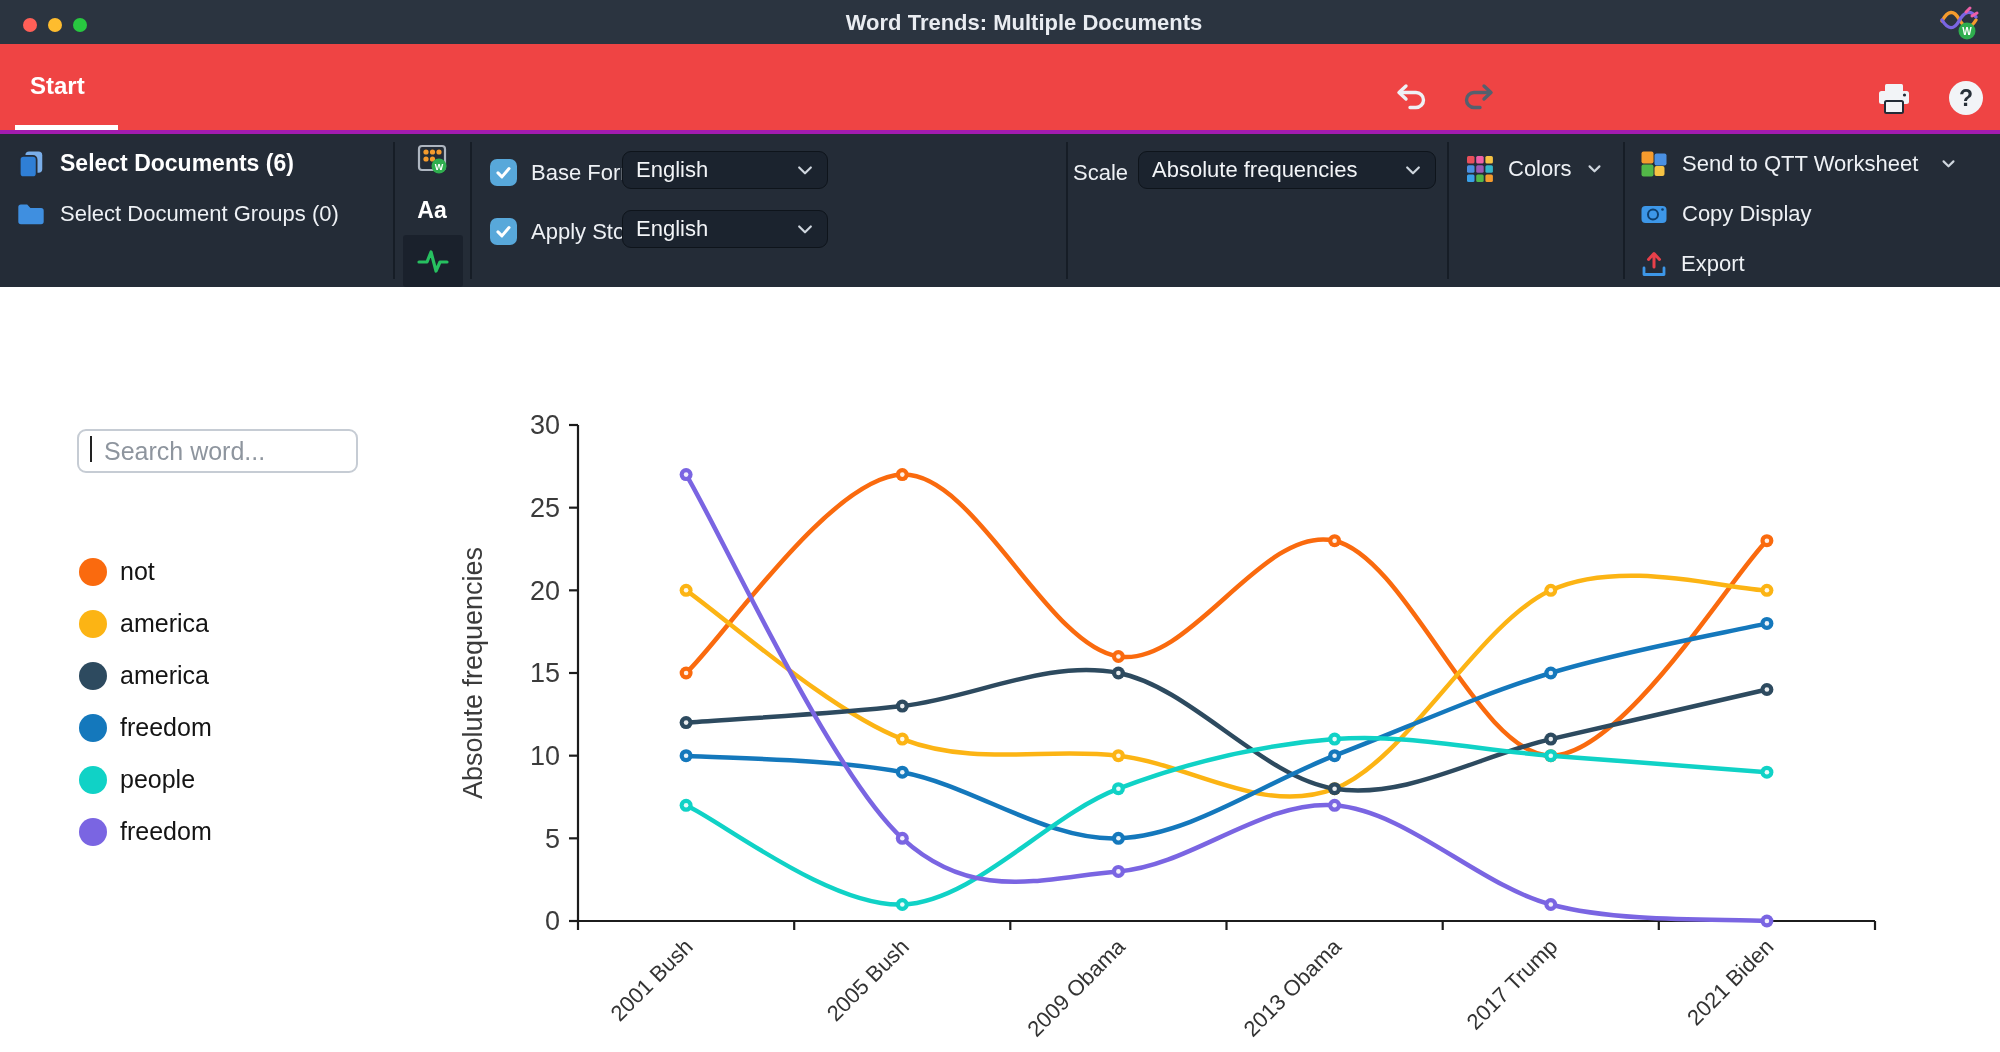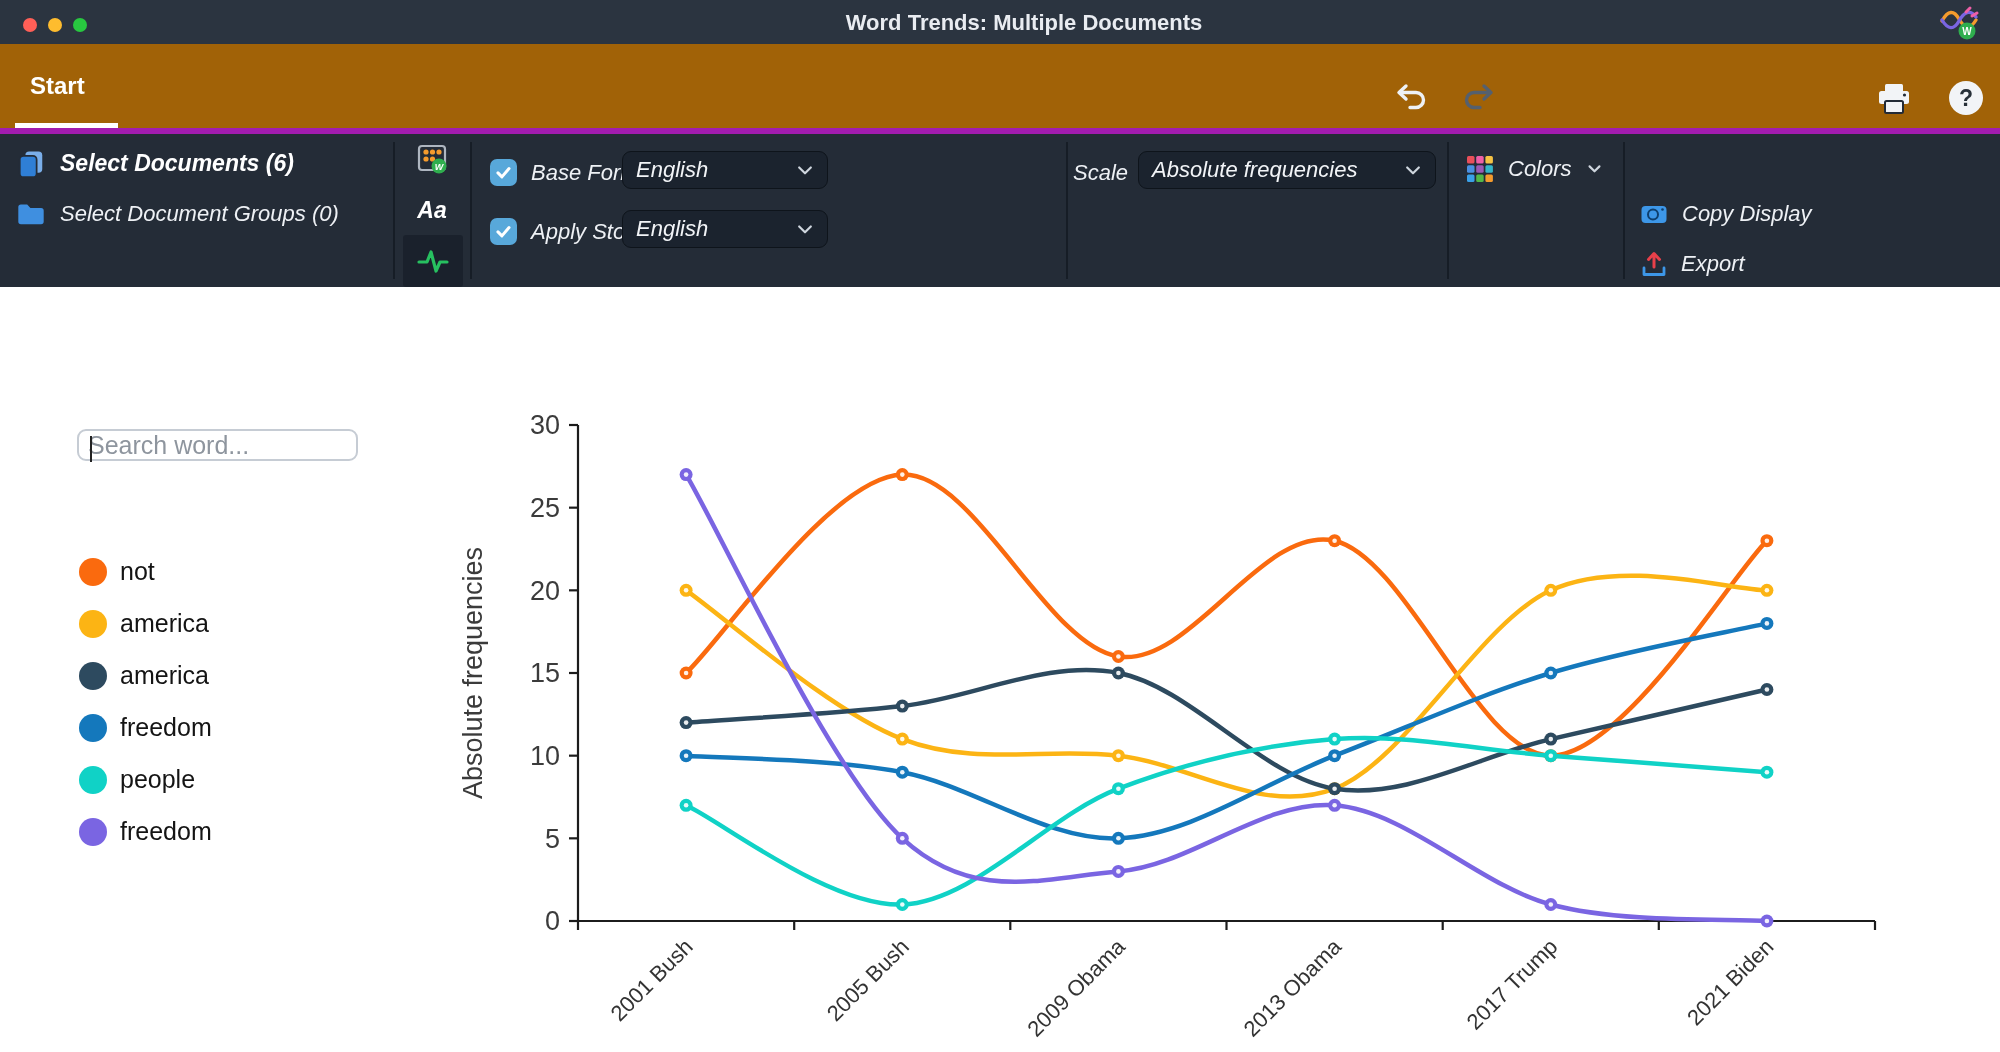--- a/index.html
+++ b/index.html
@@ -10,52 +10,52 @@
   .titlebar { position: relative; height: 44px; background: #2b3440; }
   .traffic { position: absolute; top: 18px; width: 14px; height: 14px; border-radius: 50%; }
   .tl-close { left: 23px; background: #ff5f57; }
   .tl-min   { left: 48px; background: #febc2e; }
   .tl-zoom  { left: 73px; background: #28c840; }
   .win-title { position: absolute; left: 0; right: 0; top: 0; height: 44px;
     line-height: 46px; text-align: center; color: #e9ecf1; font-size: 22px; font-weight: bold; padding-left: 48px; }
   .app-logo { position: absolute; right: 18px; top: 3px; }
 
   
-  .tabbar { position: relative; height: 90px; background: #a16207; border-bottom: 6px solid #a21caf; }
+  .tabbar { position: relative; height: 90px; background: #ef4444; border-bottom: 4px solid #a21caf; }
   .tab-start { position: absolute; left: 30px; top: 28px; color: #fff; font-size: 24px; font-weight: bold; cursor: default; }
   .tab-underline { position: absolute; left: 15px; bottom: 0; width: 103px; height: 5px; background: #fff; }
   .tb-icon { position: absolute; display: flex; align-items: center; justify-content: center; }
   .undo { left: 1392px; top: 34px; width: 40px; height: 40px; }
   .redo { left: 1458px; top: 34px; width: 40px; height: 40px; }
   .print { left: 1874px; top: 36px; width: 40px; height: 38px; }
   .help { left: 1948px; top: 36px; width: 36px; height: 36px; }
   .help-circle { width: 34px; height: 34px; border-radius: 50%; background: #f2f4f7; color: #273039;
     font-size: 23px; font-weight: bold; display: flex; align-items: center; justify-content: center; }
 
   
-  .toolbar { position: relative; height: 153px; background: #242c37; font-style: italic; }
+  .toolbar { position: relative; height: 153px; background: #242c37; }
   .tb-divider { position: absolute; top: 8px; height: 137px; width: 2px; background: #161d26; }
   .trow { position: absolute; display: flex; align-items: center; gap: 14px; height: 37px;
     color: #eef1f5; font-size: 22px; white-space: nowrap; }
   .trow.bold { font-weight: bold; font-size: 23px; color: #fff; }
   .checkbox { width: 27px; height: 27px; border-radius: 7px; background: #58a8da;
     display: flex; align-items: center; justify-content: center; flex: none; }
   .dd { position: absolute; height: 38px; background: #1b232e; border: 1px solid #0e141b;
     border-radius: 9px; display: flex; align-items: center; justify-content: space-between;
     padding: 0 12px 0 13px; color: #f2f4f7; font-size: 22px; }
   .sel-tile { position: absolute; left: 403px; top: 101px; width: 60px; height: 52px;
     background: #1a212c; border-radius: 3px; display: flex; align-items: center; justify-content: center; }
   .aa-label { position: absolute; left: 410px; top: 63px; width: 44px; text-align: center;
     color: #fff; font-size: 23px; font-weight: bold; }
 
   
   .content { position: relative; height: 765px; background: #fff; }
-  .search-box { position: absolute; left: 77px; top: 142px; width: 281px; height: 32px;
+  .search-box { position: absolute; left: 77px; top: 142px; width: 281px; height: 44px;
     border: 2px solid #c6ccd4; border-radius: 9px; background: #fff;
-    font-size: 25px; color: #ec4899; padding-left: 9px; outline: none;
+    font-size: 25px; color: #ec4899; padding-left: 25px; outline: none;
     font-family: "Liberation Sans", sans-serif; }
   .search-box::placeholder { color: #8e959e; }
   .caret { position: absolute; left: 90px; top: 149px; width: 2px; height: 26px; background: #222; }
   .legend { position: absolute; left: 79px; top: 247px; }
   .legend-item { display: flex; align-items: flex-end; height: 52px; cursor: pointer; }
   .legend-dot { width: 28px; height: 28px; border-radius: 50%; margin-right: 13px; flex: none; }
   .legend-word { font-size: 25px; color: #141414; }
   #chart-svg { position: absolute; left: 0; top: 0; width: 2000px; height: 765px; }
 </style>
 </head>
@@ -195,20 +195,32 @@
       <rect x="1" y="19.4" width="7.5" height="7.5" rx="1.5" fill="#3aa0e8"></rect>
         <rect x="10.2" y="19.4" width="7.5" height="7.5" rx="1.5" fill="#53b848"></rect>
         <rect x="19.4" y="19.4" width="7.5" height="7.5" rx="1.5" fill="#f59b2d"></rect>
     </svg>
     <span>Colors</span>
     <svg width="17" height="17" viewBox="0 0 24 24">
       <path d="M5 9 l7 7 7-7" stroke="#cfd6de" stroke-width="3" fill="none" stroke-linecap="round" stroke-linejoin="round"></path>
     </svg>
   </div>
 
+  <div class="trow" style="left:1640px;top:11px">
+    <svg width="28" height="28" viewBox="0 0 28 28">
+      <rect x="1.5" y="1.5" width="12" height="12" rx="2" fill="#f59b2d"></rect>
+      <rect x="14.5" y="3.5" width="12" height="12" rx="2" fill="#4a90e2"></rect>
+      <rect x="1.5" y="14.5" width="12" height="12" rx="2" fill="#53b848"></rect>
+      <rect x="14.5" y="16" width="10" height="10" rx="2" fill="#f6c344"></rect>
+    </svg>
+    <span>Send to QTT Worksheet</span>
+    <svg width="17" height="17" viewBox="0 0 24 24" style="margin-left:8px">
+      <path d="M5 9 l7 7 7-7" stroke="#cfd6de" stroke-width="3" fill="none" stroke-linecap="round" stroke-linejoin="round"></path>
+    </svg>
+  </div>
   <div class="trow" style="left:1640px;top:61px">
     <svg width="28" height="28" viewBox="0 0 28 28">
       <rect x="1.5" y="6" width="25" height="17" rx="4" fill="#3d97e8"></rect>
       <circle cx="13" cy="14.5" r="5" fill="none" stroke="#0e3f6e" stroke-width="2"></circle>
       <circle cx="22.5" cy="9.5" r="1.3" fill="#0e3f6e"></circle>
     </svg>
     <span>Copy Display</span>
   </div>
   <div class="trow" style="left:1641px;top:111px">
     <svg width="26" height="28" viewBox="0 0 26 28">

